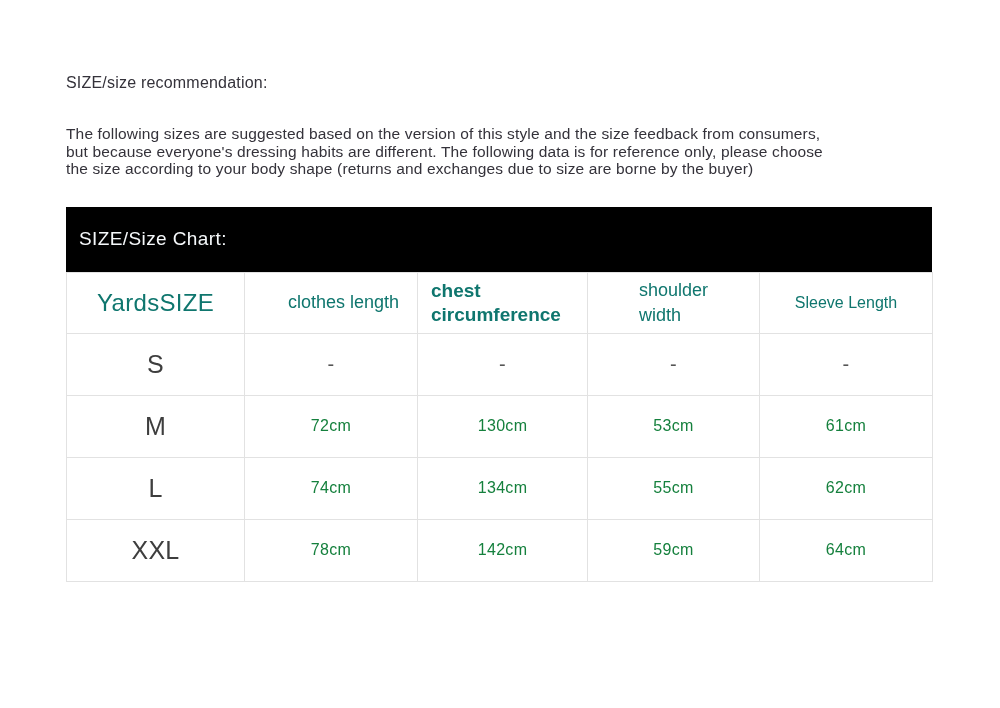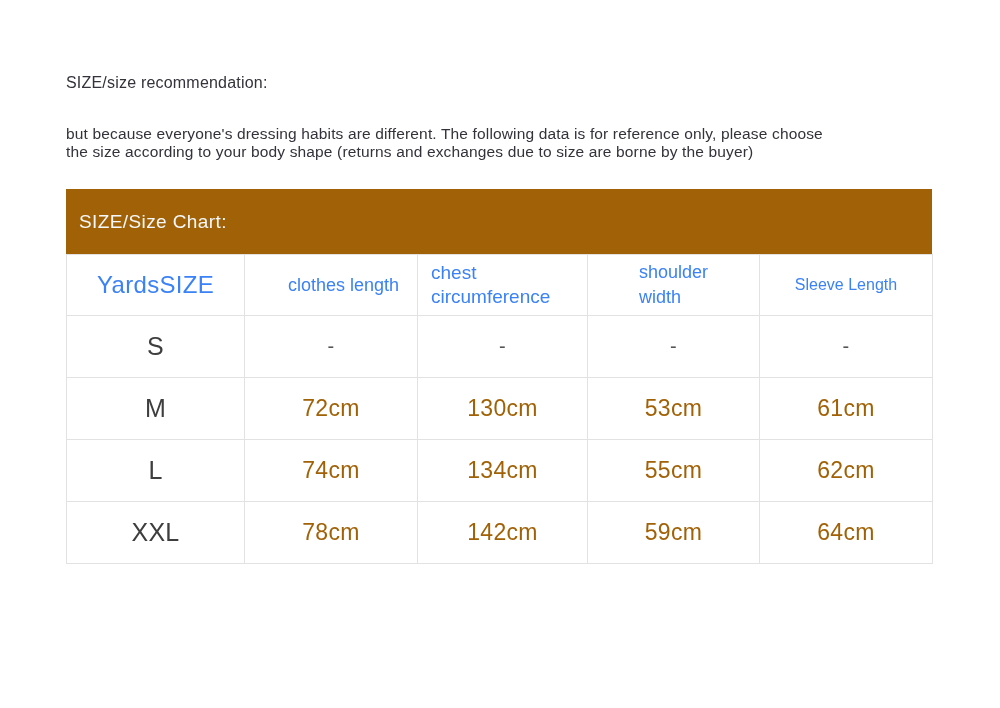--- a/index.html
+++ b/index.html
@@ -71,68 +71,70 @@
     background: #ffffff;
     text-align: center;
     vertical-align: middle;
     padding: 0;
   }
   .size-chart thead tr { height: 61px; }
   .size-chart tbody tr { height: 62px; }
 
   .size-chart th {
     font-weight: 400;
-    color: #3b82f6;
+    color: #0f766e;
   }
   .size-chart th:nth-child(1) { font-size: 24px; letter-spacing: 0.3px; }
   .size-chart th:nth-child(2) { font-size: 18px; text-align: right; padding-right: 18px; }
   .size-chart th:nth-child(3) {
     font-size: 19px;
     text-align: left;
     padding-left: 13px;
     line-height: 24px;
+    font-weight: bold;
   }
   .size-chart th:nth-child(3) .th-label { white-space: pre-line; }
   .size-chart th:nth-child(4) { font-size: 18px; line-height: 25px; }
   .size-chart th:nth-child(4) .th-label {
     display: inline-block;
     text-align: left;
     white-space: pre-line;
   }
   .size-chart th:nth-child(5) { font-size: 16px; }
 
   .size-chart td:first-child {
     font-size: 25px;
     color: #3e3e3e;
     letter-spacing: 0.3px;
   }
   .size-chart td:not(:first-child) {
-    font-size: 23px;
-    color: #a16207;
+    font-size: 16px;
+    color: #15803d;
     letter-spacing: 0.3px;
   }
   .size-chart tbody tr:nth-child(1) td:not(:first-child) {
     font-size: 20px;
     color: #555555;
   }
 </style>
 </head>
 <body>
 
 <div class="page">
   <div class="content">
 
     <h3 class="heading">SIZE/size recommendation:</h3>
 
     <div class="intro">
+      <div class="line">The following sizes are suggested based on the version of this style and the size feedback from consumers,</div>
       <div class="line">but because everyone's dressing habits are different. The following data is for reference only, please choose</div>
       <div class="line">the size according to your body shape (returns and exchanges due to size are borne by the buyer)</div>
     </div>
 
-    <div class="chart-title-bar" style="background: #a16207;">
+    <div class="chart-title-bar" style="background: #000000;">
       <span class="bar-label">SIZE/Size Chart:</span>
     </div>
 
     <table class="size-chart">
       <colgroup>
         <col class="c1">
           <col class="c2">
           <col class="c3">
           <col class="c4">
           <col class="c5">

